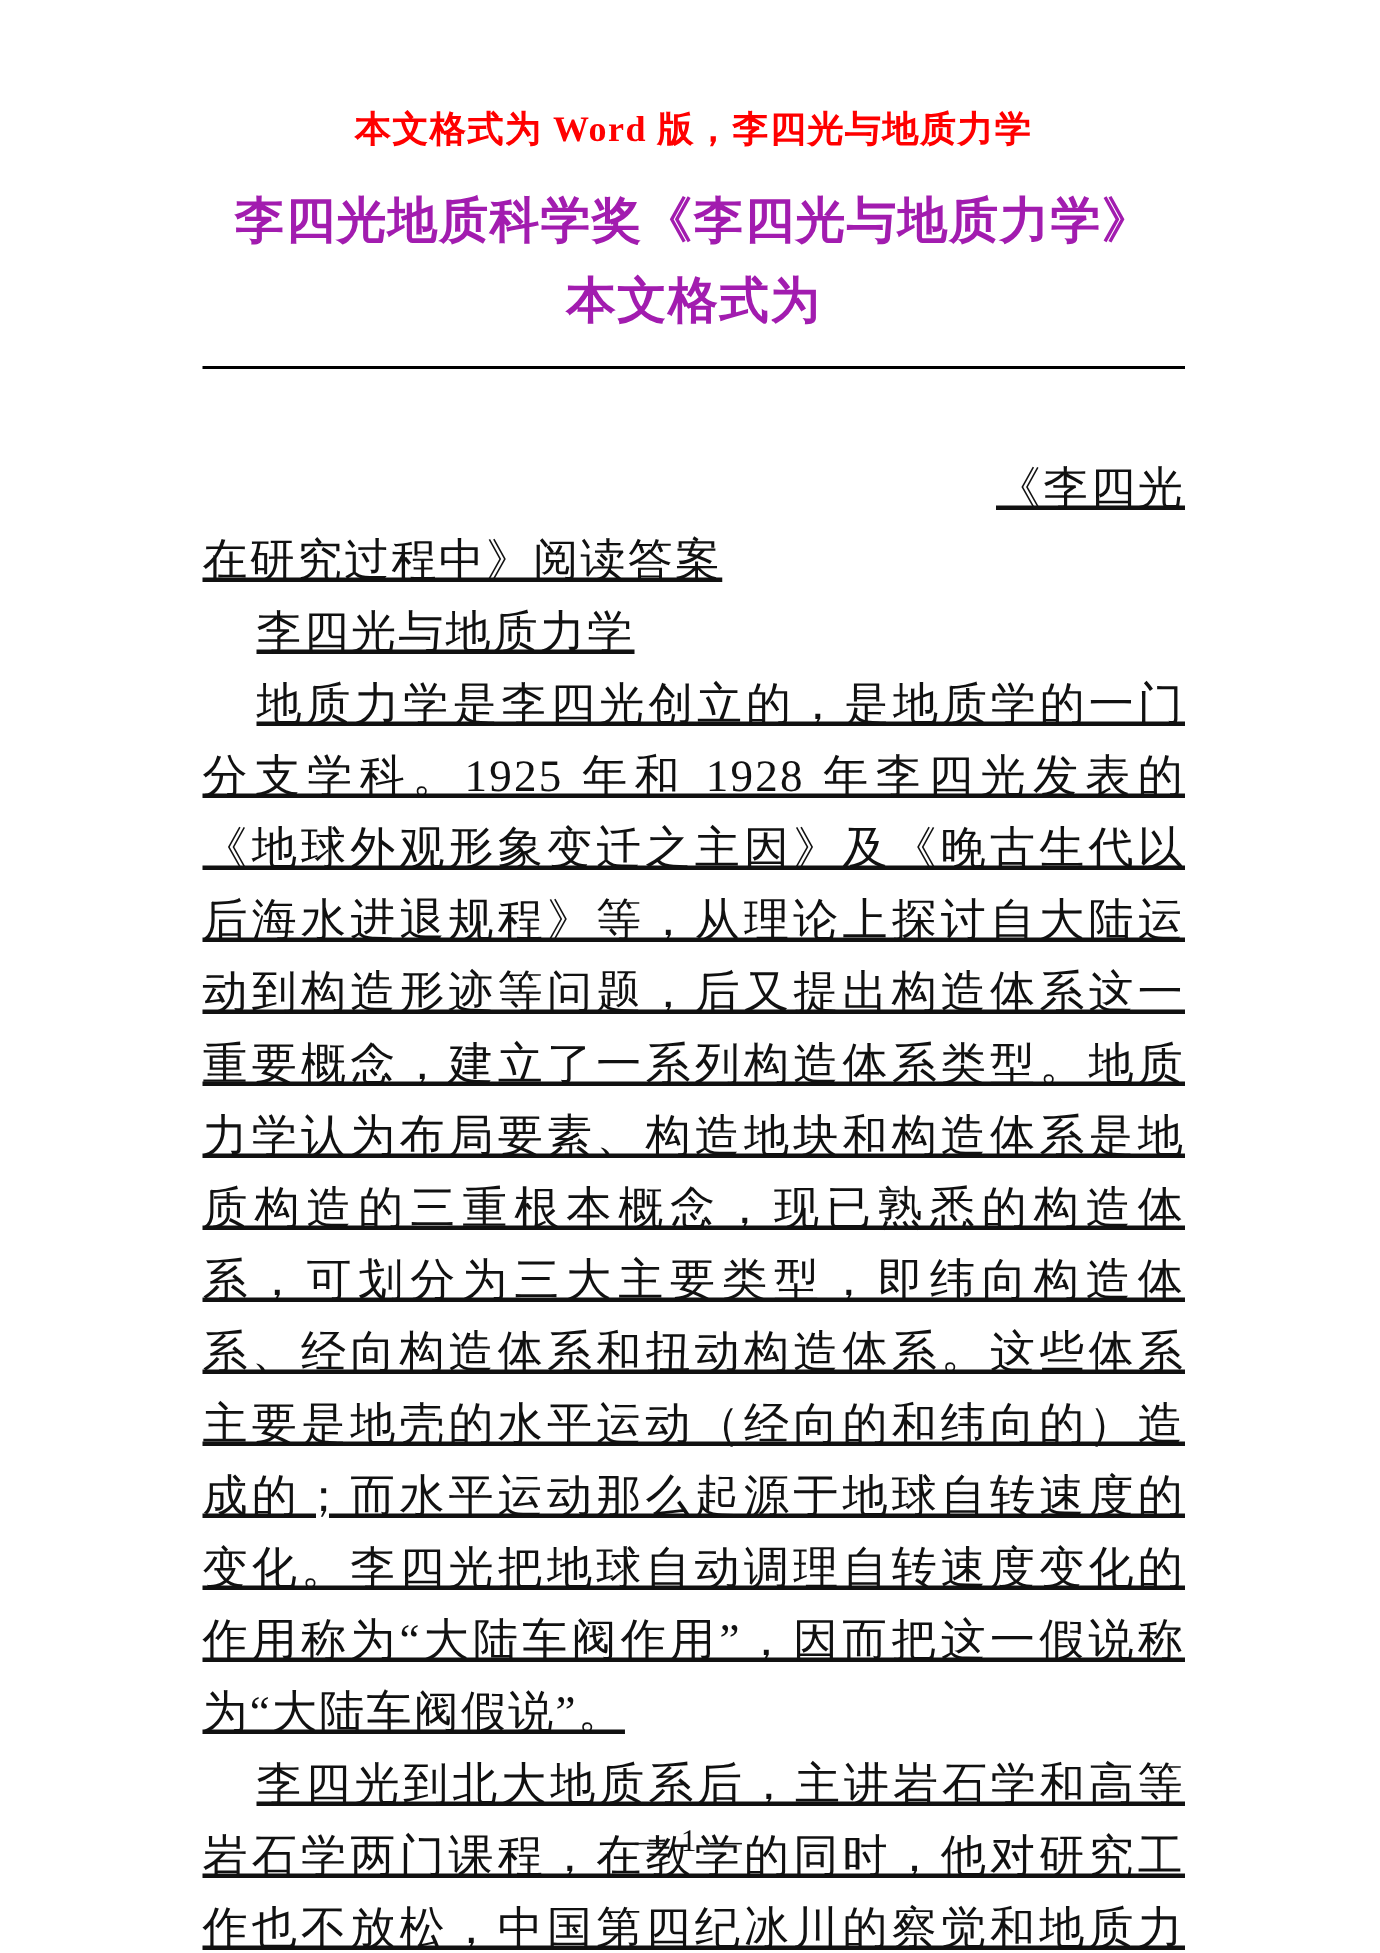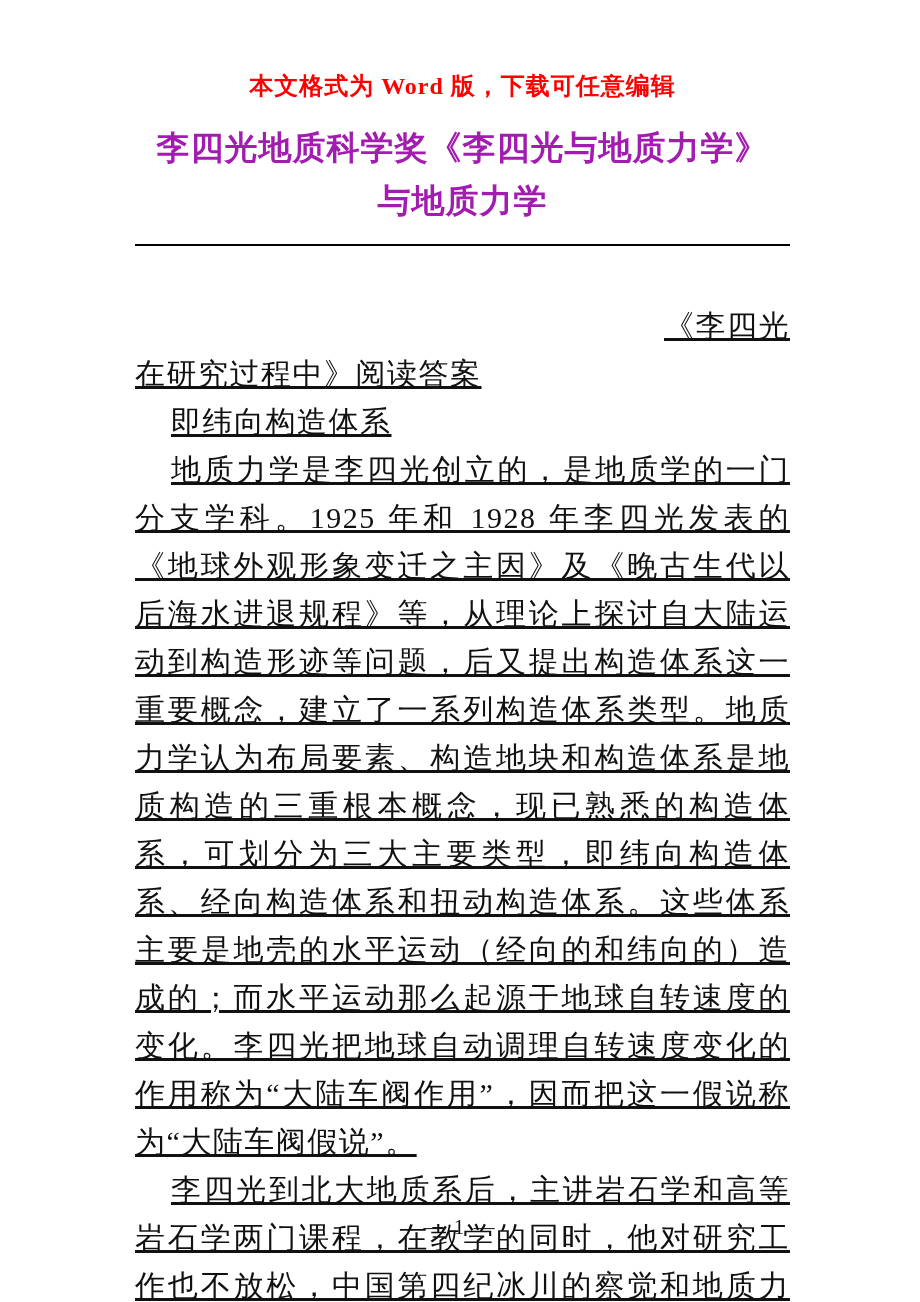--- a/index.html
+++ b/index.html
@@ -56,32 +56,32 @@
     font-size: 21px;
     letter-spacing: 2px;
     color: #111111;
   }
 </style>
 </head>
 <body>
 
 <div class="page">
 
-  <div class="notice">本文格式为 Word 版，下载可任意编辑</div>
+  <div class="notice">本文格式为 Word 版，李四光与地质力学</div>
 
   <h1 class="title">
     <span>李四光地质科学奖《李四光与地质力学》</span><br>
-    <span>与地质力学</span>
+    <span>本文格式为</span>
   </h1>
 
   <hr class="title-rule">
 
   <div class="doc-body">
     <p class="p-right">《李四光</p>
     <p>在研究过程中》阅读答案</p>
-    <p class="indent">即纬向构造体系</p>
+    <p class="indent">李四光与地质力学</p>
     <p class="indent">地质力学是李四光创立的，是地质学的一门分支学科。1925 年和 1928 年李四光发表的《地球外观形象变迁之主因》及《晚古生代以后海水进退规程》等，从理论上探讨自大陆运动到构造形迹等问题，后又提出构造体系这一重要概念，建立了一系列构造体系类型。地质力学认为布局要素、构造地块和构造体系是地质构造的三重根本概念，现已熟悉的构造体系，可划分为三大主要类型，即纬向构造体系、经向构造体系和扭动构造体系。这些体系主要是地壳的水平运动（经向的和纬向的）造成的；而水平运动那么起源于地球自转速度的变化。李四光把地球自动调理自转速度变化的作用称为“大陆车阀作用”，因而把这一假说称为“大陆车阀假说”。</p>
     <p class="indent">李四光到北大地质系后，主讲岩石学和高等岩石学两门课程，在教学的同时，他对研究工作也不放松，中国第四纪冰川的察觉和地质力学的创立，都是在这期间开头的。在研究过程中，他从不为已有的观点和学说所束缚，而是</p>
   </div>
 
   <div class="footer">— 1 —</div>
 
 </div>
 
 </body></html>

